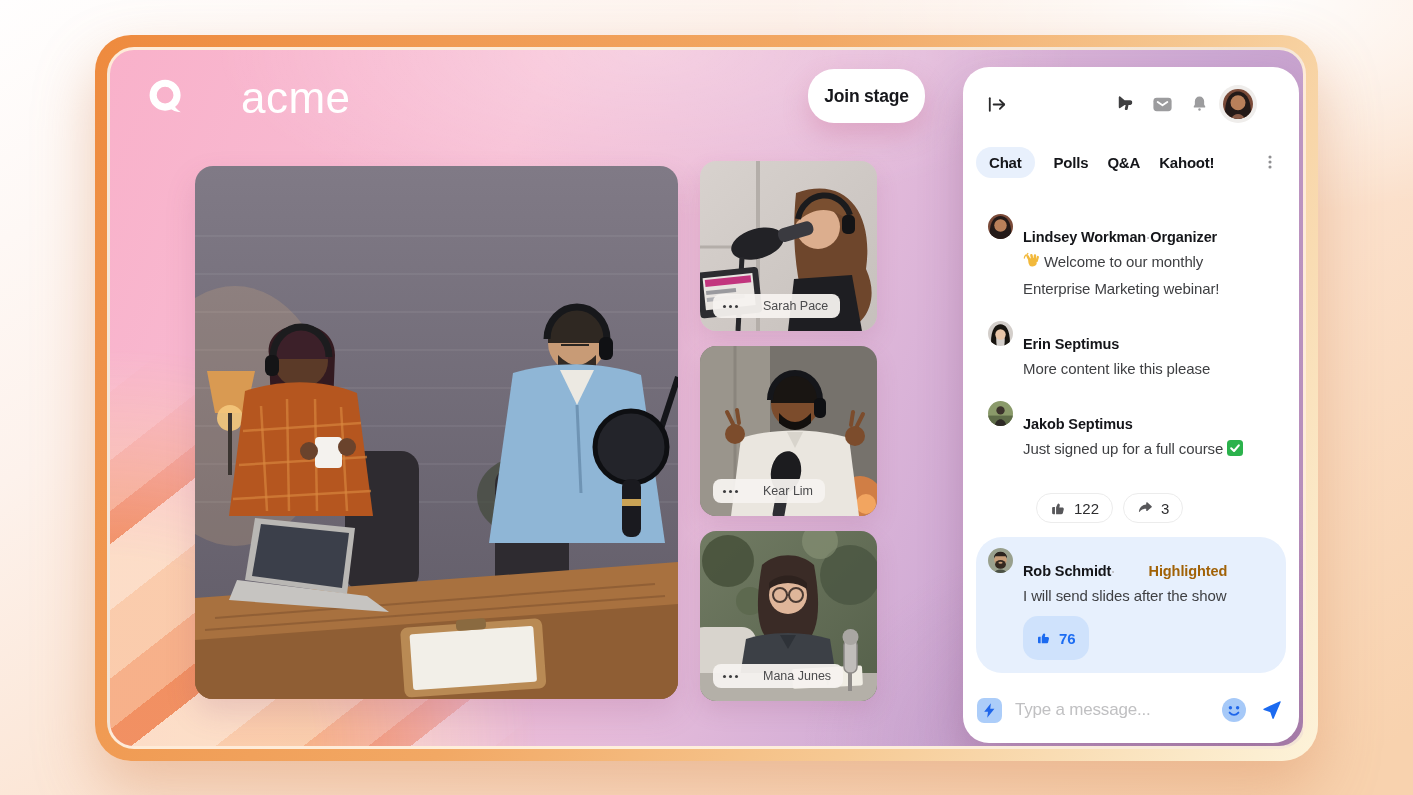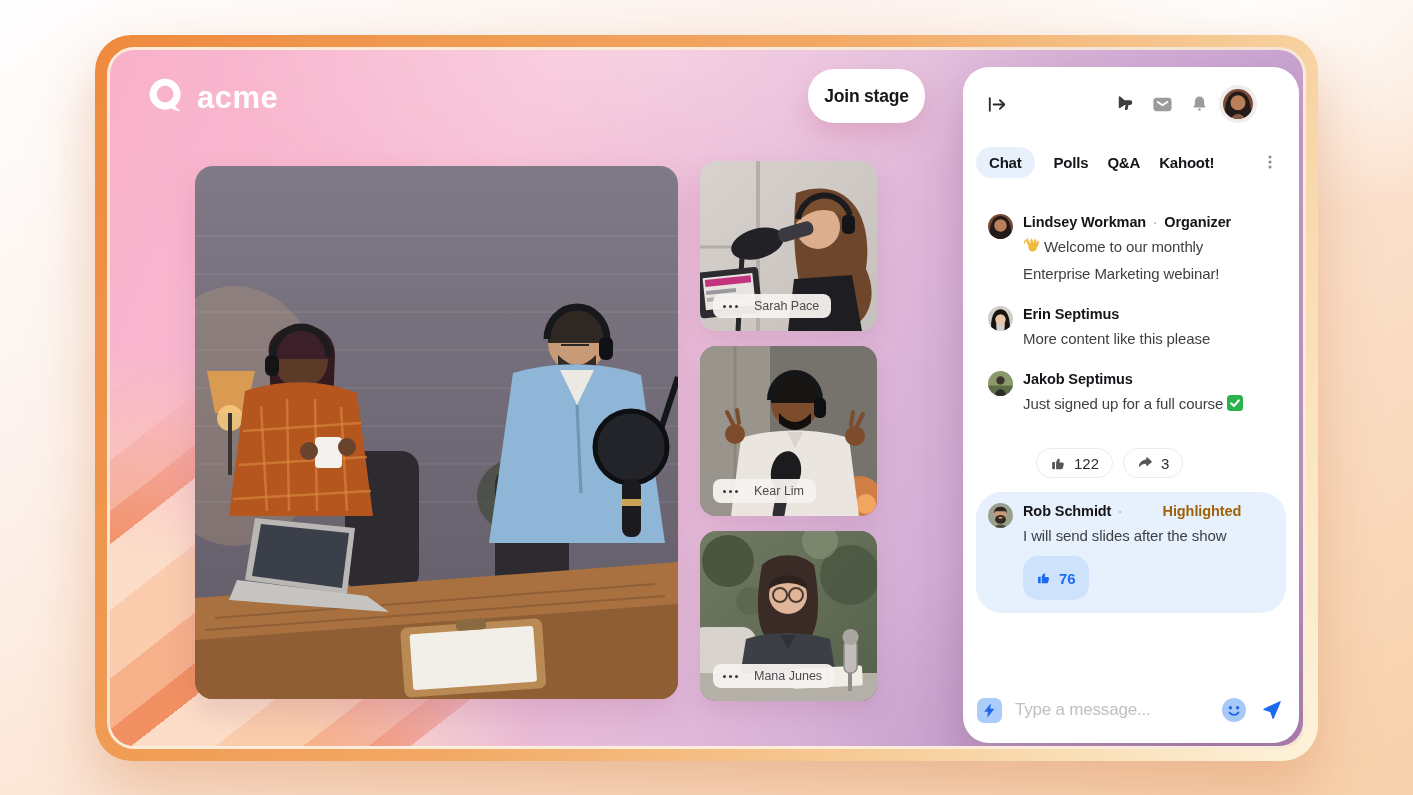--- a/index.html
+++ b/index.html
@@ -20,52 +20,52 @@
       radial-gradient(70% 60% at 100% 100%, rgba(148,104,148,.38) 0%, rgba(148,104,148,0) 60%),
       linear-gradient(112deg,#f9b1ca 0%,#f7bfd5 30%,#e3bada 55%,#cda9d4 75%,#bb95c4 100%);}
   .stripes{position:absolute;left:0;bottom:0;width:580px;height:540px;pointer-events:none;
     background:repeating-linear-gradient(-38deg,
       rgba(240,140,86,.9) 0 26px, rgba(246,176,130,.9) 26px 66px,
       rgba(250,206,168,.9) 66px 120px, rgba(252,225,198,.9) 120px 172px);
     -webkit-mask-image:radial-gradient(115% 115% at 0% 100%, #000 30%, transparent 64%);
     mask-image:radial-gradient(115% 115% at 0% 100%, #000 30%, transparent 64%);}
   
   .logo{position:absolute;left:36px;top:26px;display:flex;align-items:center;gap:9px;}
-  .logo-text{color:#fff;font-size:31px;font-weight:700;letter-spacing:.5px;line-height:1;}
+  .logo-text{color:#fff;font-size:44px;font-weight:400;letter-spacing:.5px;line-height:1;margin-left:44px;}
   .join-btn{position:absolute;left:698px;top:19px;width:117px;height:54px;border-radius:26px;background:#fff;
     display:flex;align-items:center;justify-content:center;font-size:17.5px;font-weight:700;color:#17181c;
     letter-spacing:-.2px;box-shadow:0 12px 26px rgba(198,104,140,.30);cursor:pointer;}
   .main-video{position:absolute;left:85px;top:116px;width:483px;height:533px;border-radius:18px;overflow:hidden;
     box-shadow:0 14px 30px rgba(150,80,120,.18);}
   .thumb{position:absolute;left:590px;width:177px;height:170px;border-radius:16px;overflow:hidden;
     box-shadow:0 10px 22px rgba(150,80,120,.16);}
   .thumb.t1{top:111px}.thumb.t2{top:296px}.thumb.t3{top:481px}
   .video-svg{display:block;width:100%;height:100%;}
-  .name-tag{position:absolute;left:13px;bottom:13px;display:flex;align-items:center;gap:16px;
+  .name-tag{position:absolute;left:13px;bottom:13px;display:flex;align-items:center;gap:25px;
     background:rgba(245,242,239,.95);border-radius:8px;padding:5px 12px 5px 10px;}
   .tag-dots{display:flex;gap:3px;align-items:center;}
   .tag-dots i{width:3px;height:3px;border-radius:50%;background:#3c3c3e;}
   .tag-name{font-size:12.5px;color:#4b4b4d;letter-spacing:0;}
   
   .chat-panel{position:absolute;left:853px;top:17px;width:336px;height:676px;background:#fff;border-radius:26px;
     display:flex;flex-direction:column;box-shadow:0 20px 44px rgba(120,60,105,.28);}
   .chat-header{margin:20px 46px 0 22px;display:flex;align-items:center;height:34px;}
   .icon-btn{display:flex;align-items:center;justify-content:center;cursor:pointer;border:0;background:none;padding:0;}
   .hdr-icons{margin-left:auto;display:flex;align-items:center;gap:15px;}
   .hdr-avatar{width:30px;height:30px;border-radius:50%;overflow:hidden;box-shadow:0 0 0 4px #efedeb;margin-left:13px;cursor:pointer;}
   .tabs{margin:25px 20px 0 13px;display:flex;align-items:center;gap:19px;height:32px;}
   .tab{font-size:15px;font-weight:700;color:#15161a;letter-spacing:-.2px;cursor:pointer;}
   .tab.active{background:#e8f0fc;padding:7px 13px;border-radius:17px;}
   .kebab{margin-left:auto;cursor:pointer;display:flex;}
   .messages{margin-top:35px;padding:0 13px;flex:1;overflow:hidden;display:flex;flex-direction:column;}
   .msg{display:flex;gap:10px;padding:0 12px;margin-bottom:19px;}
   .avatar{width:25px;height:25px;border-radius:50%;overflow:hidden;flex:none;margin-top:1px;}
   .avatar svg{display:block;width:100%;height:100%;}
   .msg-body{min-width:0;}
-  .msg-head{display:flex;align-items:baseline;gap:7px;font-size:14.5px;font-weight:700;color:#141519;line-height:19px;letter-spacing:-.1px;}
+  .msg-head{display:flex;align-items:baseline;font-size:14.5px;font-weight:700;color:#141519;line-height:19px;letter-spacing:-.1px;margin-top:15px;}
   .sep{color:#c2c2c6;font-weight:700;font-size:13px;}
   .badge-blue{color:#a16207;padding-left:33px;}
   .msg-text{font-size:15px;color:#3e3f42;line-height:24px;margin-top:3px;letter-spacing:-.1px;max-width:256px;}
   .inline-emoji{display:inline-block;vertical-align:-3px;margin-right:3px;}
   .inline-emoji.after{margin-right:0;margin-left:4px;vertical-align:-2px;}
   .reactions{display:flex;gap:10px;margin:6px 0 14px 60px;}
   .pill{display:flex;align-items:center;gap:7px;height:30px;padding:0 13px;border-radius:16px;background:#fff;
     border:1.5px solid #ececec;font-size:15px;color:#2e2e30;cursor:pointer;box-sizing:border-box;margin-top:24px;}
   .highlight-card{background:#e7f0fd;border-radius:26px;padding:10px 12px 13px;}
   .highlight-card .msg-inner{display:flex;gap:10px;}

